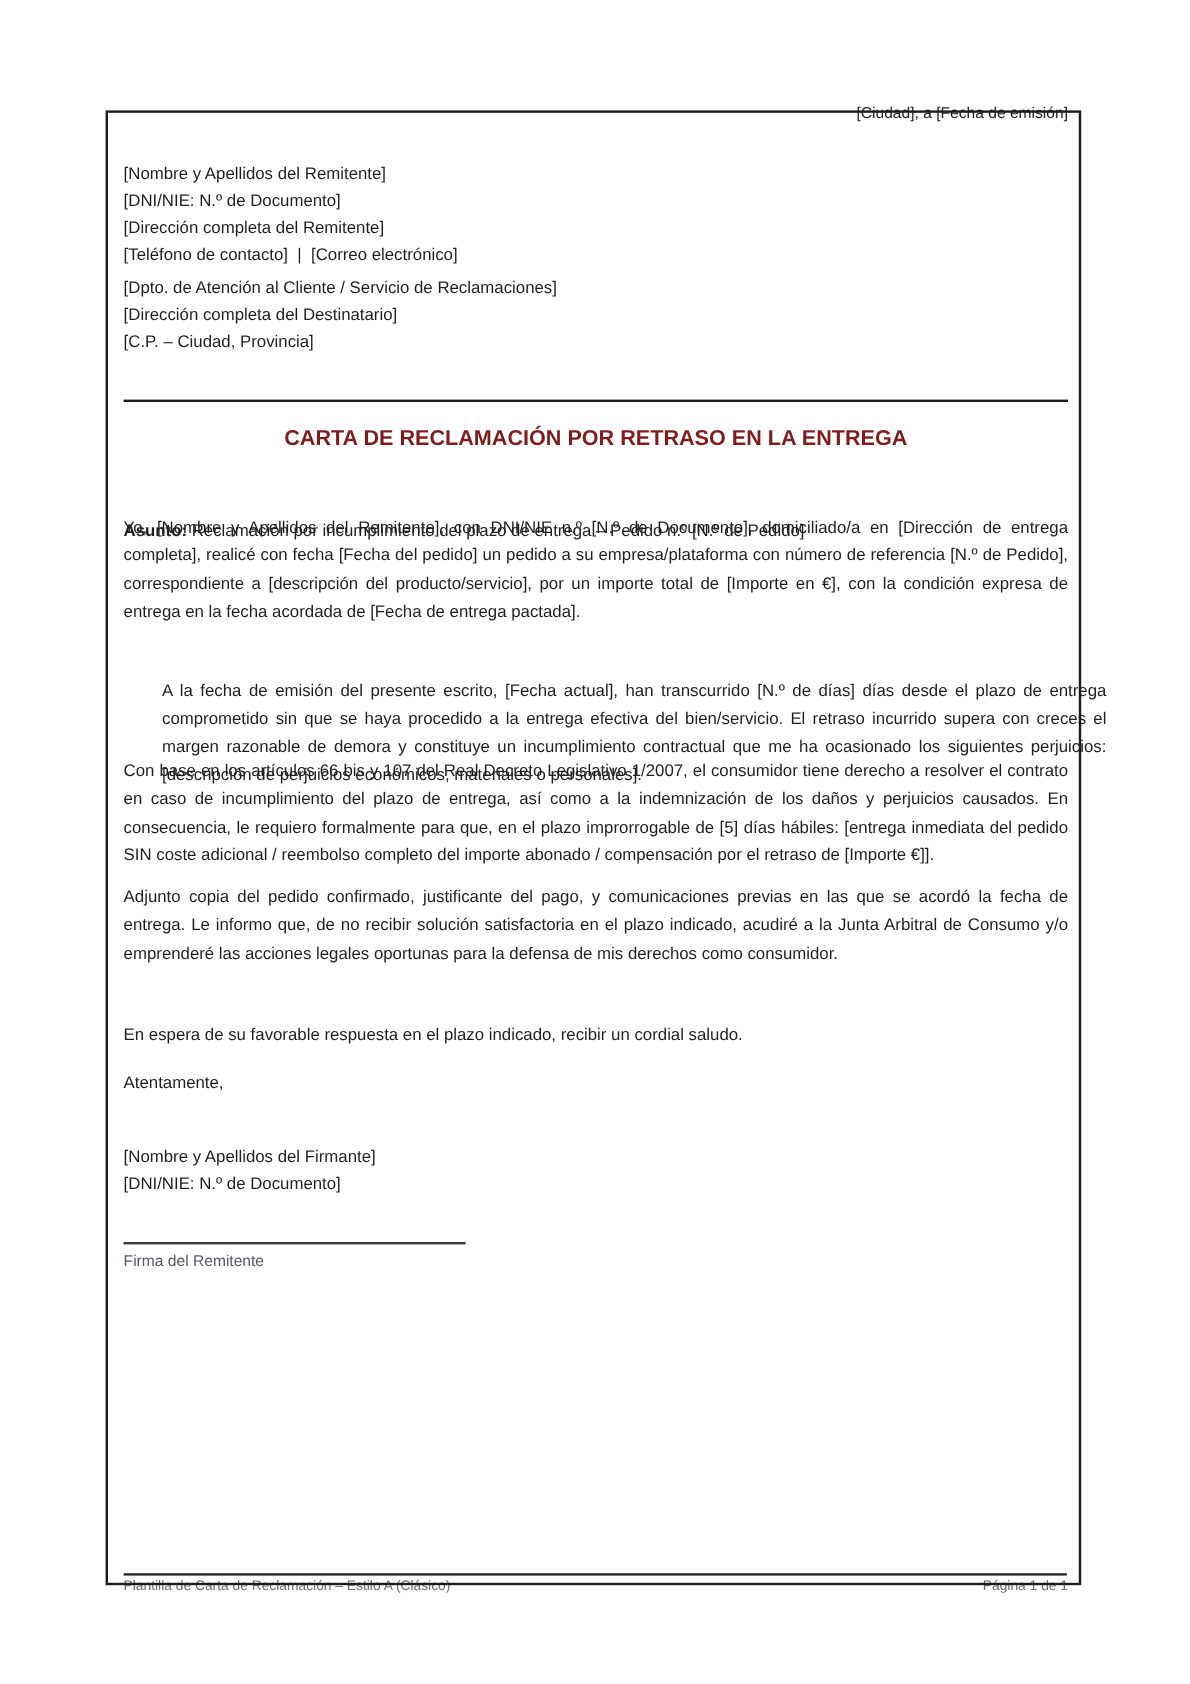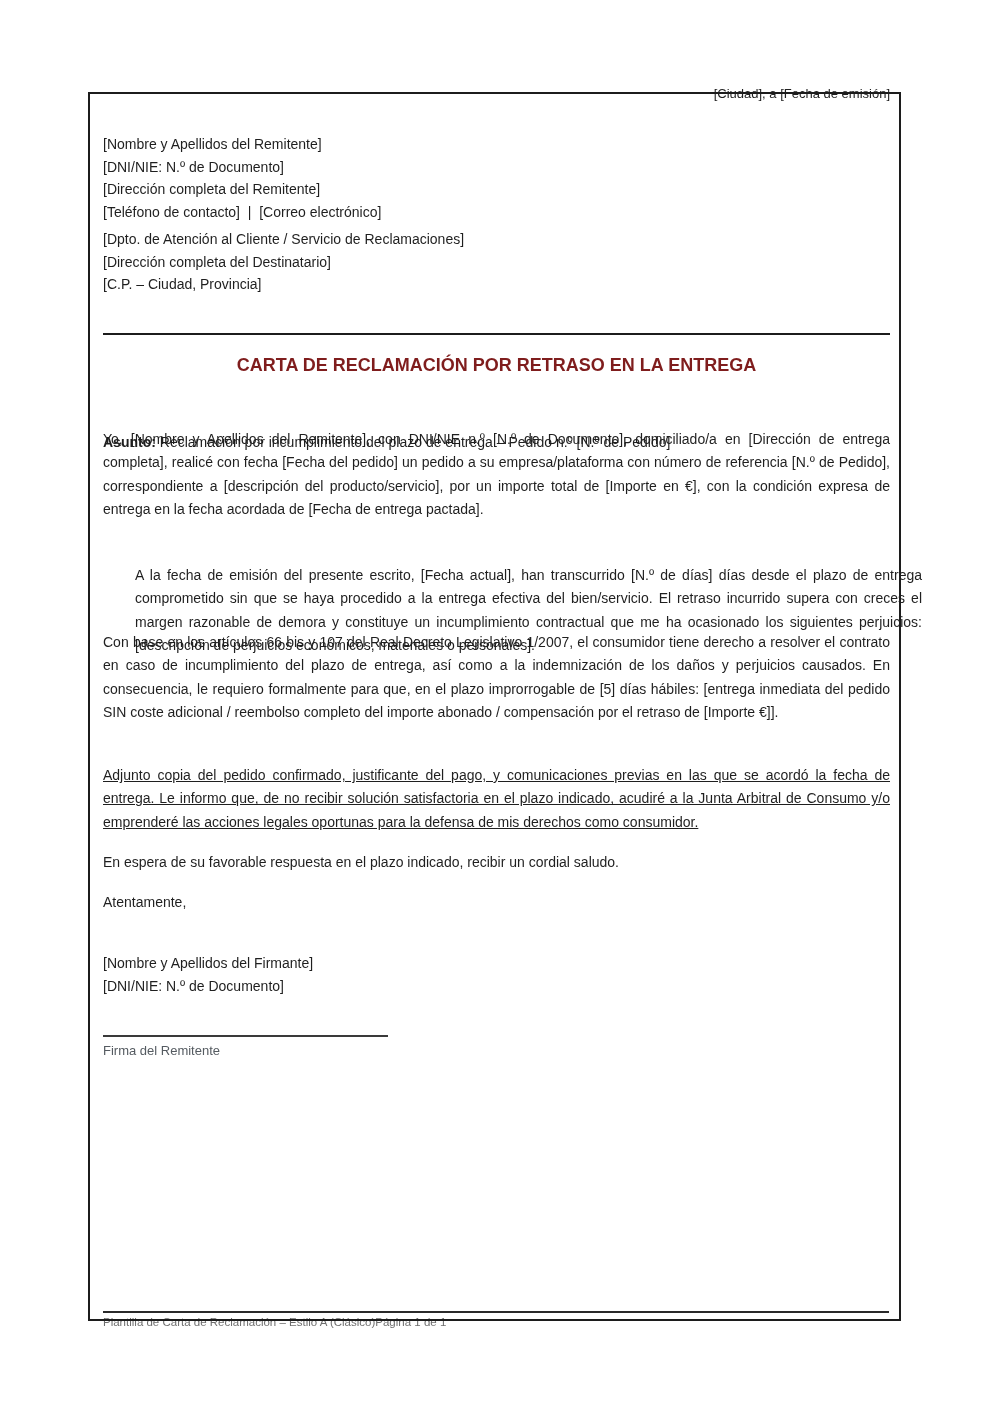--- a/index.html
+++ b/index.html
@@ -50,34 +50,34 @@
 
   .para {
     left: 103px; width: 787px;
     font-size: 14px; line-height: 23.4px;
     text-align: justify;
     margin: 0;
   }
   .p1 { top: 428px; }
   .p2 { top: 564px; margin-left: 32px; }
   .p3 { top: 631px; }
-  .p4 { top: 764px; text-decoration: underline; }
+  .p4 { top: 736px; }
   .p5 { top: 851px; text-align: left; }
 
   .closing-line { left: 103px; top: 894px; font-size: 14px; }
 
   .signer-block { left: 103px; top: 952px; font-size: 14px; line-height: 23px; }
 
   .sig-line  { left: 103px; top: 1035px; width: 285px; height: 2px; background: #3a3a3a; }
   .sig-label { left: 103px; top: 1043px; font-size: 13px; color: #555b61; }
 
   .footer-rule { left: 103px; top: 1311px; width: 786px; height: 1.5px; background: #2a2a2a; }
   .footer-row {
     left: 103px; top: 1316px; width: 787px;
-    display: flex; 
+    display: flex; justify-content: space-between;
     font-size: 11.5px; color: #6e6e6e;
     z-index: 1;
   }
 </style>
 </head>
 <body>
 
 <div class="abs date-line">[Ciudad], a [Fecha de emisión]</div>
 
 <div class="abs addr-block sender-block">

